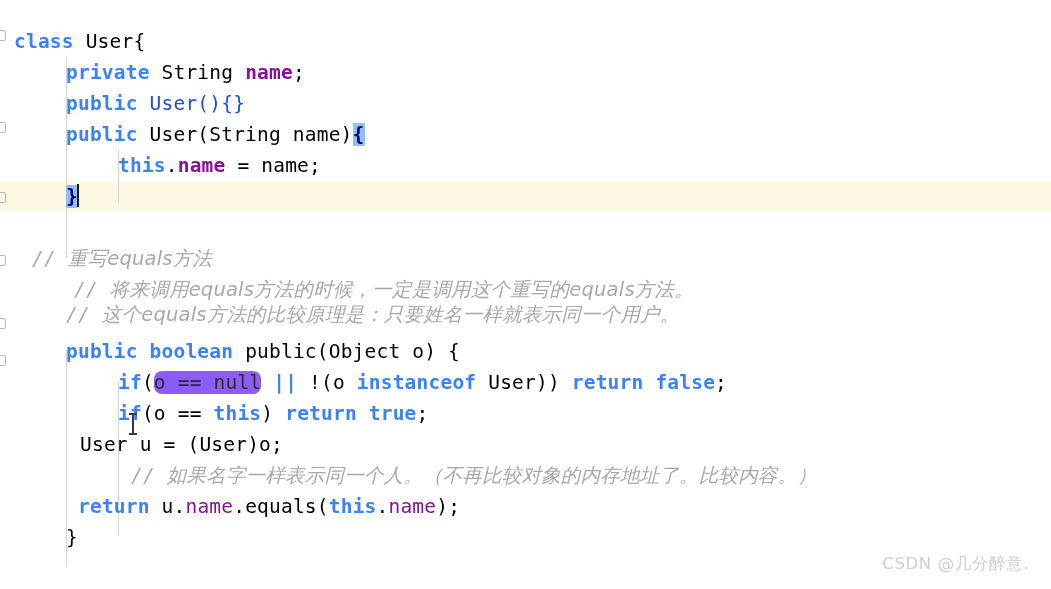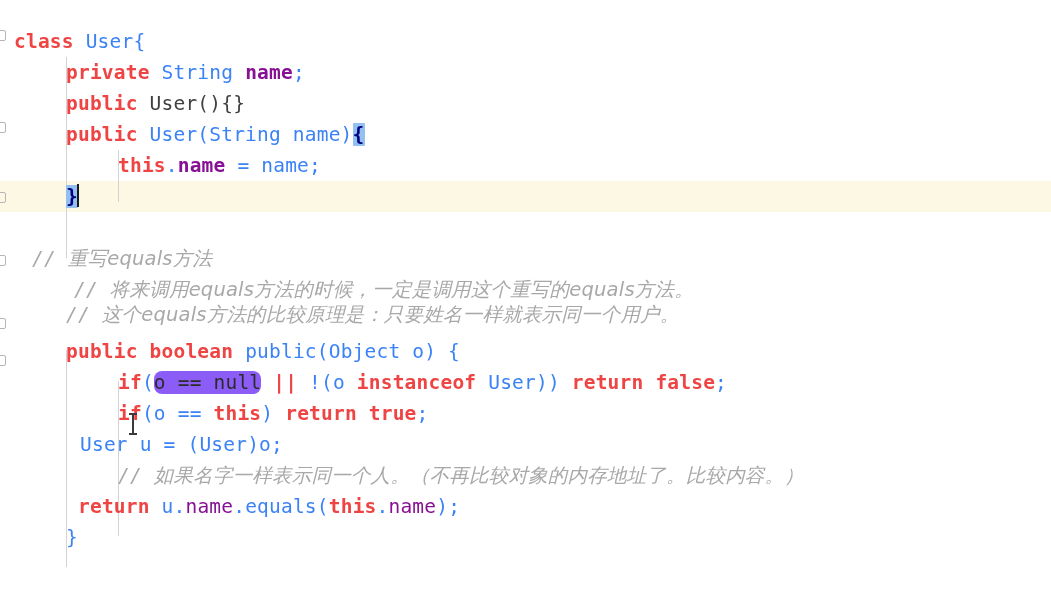--- a/index.html
+++ b/index.html
@@ -71,25 +71,25 @@
 
   
   .indent-guide {
     position: absolute;
     width: 1px;
     background: #d3d3d3;
     z-index: 1;
   }
 
   
-  .kw      { color: #ef4444; font-weight: bold; }
-  .plain   { color: #3b82f6; }
+  .kw      { color: #3b82f6; font-weight: bold; }
+  .plain   { color: #000000; }
   .field   { color: #871094; font-weight: bold; }
   .fieldn  { color: #871094; }
-  .dim     { color: #404040; }
+  .dim     { color: #1d4ed8; }
   .cmt     { color: #a8a8a8; font-style: italic; }
   .cmt-cjk { color: #a8a8a8; font-style: italic;
              font-family: "DejaVu Sans", "Liberation Sans", sans-serif; }
 
   
   .brace-hl {
     background: #93c0f0;
     color: #000080;
     font-weight: bold;
     border-radius: 1px;
@@ -173,29 +173,30 @@
       <div class="caret-row" style="top: 181px;"></div>
       <div class="line" style="top: 181px;"><span class="code-text" style="padding-left: 66px;"><span class="brace-hl">}</span><span class="caret"></span></span></div>
       <div class="line" style="top: 212px;"><span class="code-text" style="padding-left: 14px;"></span></div>
       <div class="line" style="top: 243px;"><span class="code-text" style="padding-left: 32px;"><span class="cmt">// </span><span class="cmt-cjk">重写equals方法</span></span></div>
       <div class="line" style="top: 274px;"><span class="code-text" style="padding-left: 74px;"><span class="cmt">// </span><span class="cmt-cjk">将来调用equals方法的时候，一定是调用这个重写的equals方法。</span></span></div>
       <div class="line" style="top: 299px;"><span class="code-text" style="padding-left: 66px;"><span class="cmt">// </span><span class="cmt-cjk">这个equals方法的比较原理是：只要姓名一样就表示同一个用户。</span></span></div>
       <div class="line" style="top: 336px;"><span class="code-text" style="padding-left: 66px;"><span class="kw">public</span><span class="plain"> </span><span class="kw">boolean</span><span class="plain"> public(Object o) {</span></span></div>
       <div class="line" style="top: 367px;"><span class="code-text" style="padding-left: 118px;"><span class="kw">if</span><span class="plain">(</span><span class="occ-hl">o == null</span><span class="plain"> </span><span class="kw">||</span><span class="plain"> !(o </span><span class="kw">instanceof</span><span class="plain"> User)) </span><span class="kw">return false</span><span class="plain">;</span></span></div>
       <div class="line" style="top: 398px;"><span class="code-text" style="padding-left: 118px;"><span class="kw">if</span><span class="plain">(o == </span><span class="kw">this</span><span class="plain">) </span><span class="kw">return true</span><span class="plain">;</span></span></div>
       <div class="line" style="top: 429px;"><span class="code-text" style="padding-left: 80px;"><span class="plain">User u = (User)o;</span></span></div>
-      <div class="line" style="top: 460px;"><span class="code-text" style="padding-left: 118px;"><span class="cmt">// </span><span class="cmt-cjk">如果名字一样表示同一个人。（不再比较对象的内存地址了。比较内容。）</span></span></div>
+      <div class="line" style="top: 460px;"><span class="code-text" style="padding-left: 118px; margin-left: 13px;"><span class="cmt">// </span><span class="cmt-cjk">如果名字一样表示同一个人。（不再比较对象的内存地址了。比较内容。）</span></span></div>
       <div class="line" style="top: 491px;"><span class="code-text" style="padding-left: 78px;"><span class="kw">return</span><span class="plain"> u.</span><span class="fieldn">name</span><span class="plain">.equals(</span><span class="kw">this</span><span class="plain">.</span><span class="fieldn">name</span><span class="plain">);</span></span></div>
       <div class="line" style="top: 522px;"><span class="code-text" style="padding-left: 66px;"><span class="plain">}</span></span></div>
       <div class="indent-guide" style="left: 66px; top: 57px; height: 201px;"></div>
       <div class="indent-guide" style="left: 66px; top: 350px; height: 217px;"></div>
       <div class="indent-guide" style="left: 118px; top: 150px; height: 52px;"></div>
       <div class="indent-guide" style="left: 118px; top: 381px; height: 155px;"></div>
     </div>
 
   <div class="ibeam" id="ibeam" style="left: 128px; top: 413px;">
     <div class="bar-t"></div>
     <div class="stem"></div>
     <div class="bar-b"></div>
   </div>
 
+  <div class="watermark">CSDN @几分醉意.</div>
 
 </div>
 
 </body></html>

